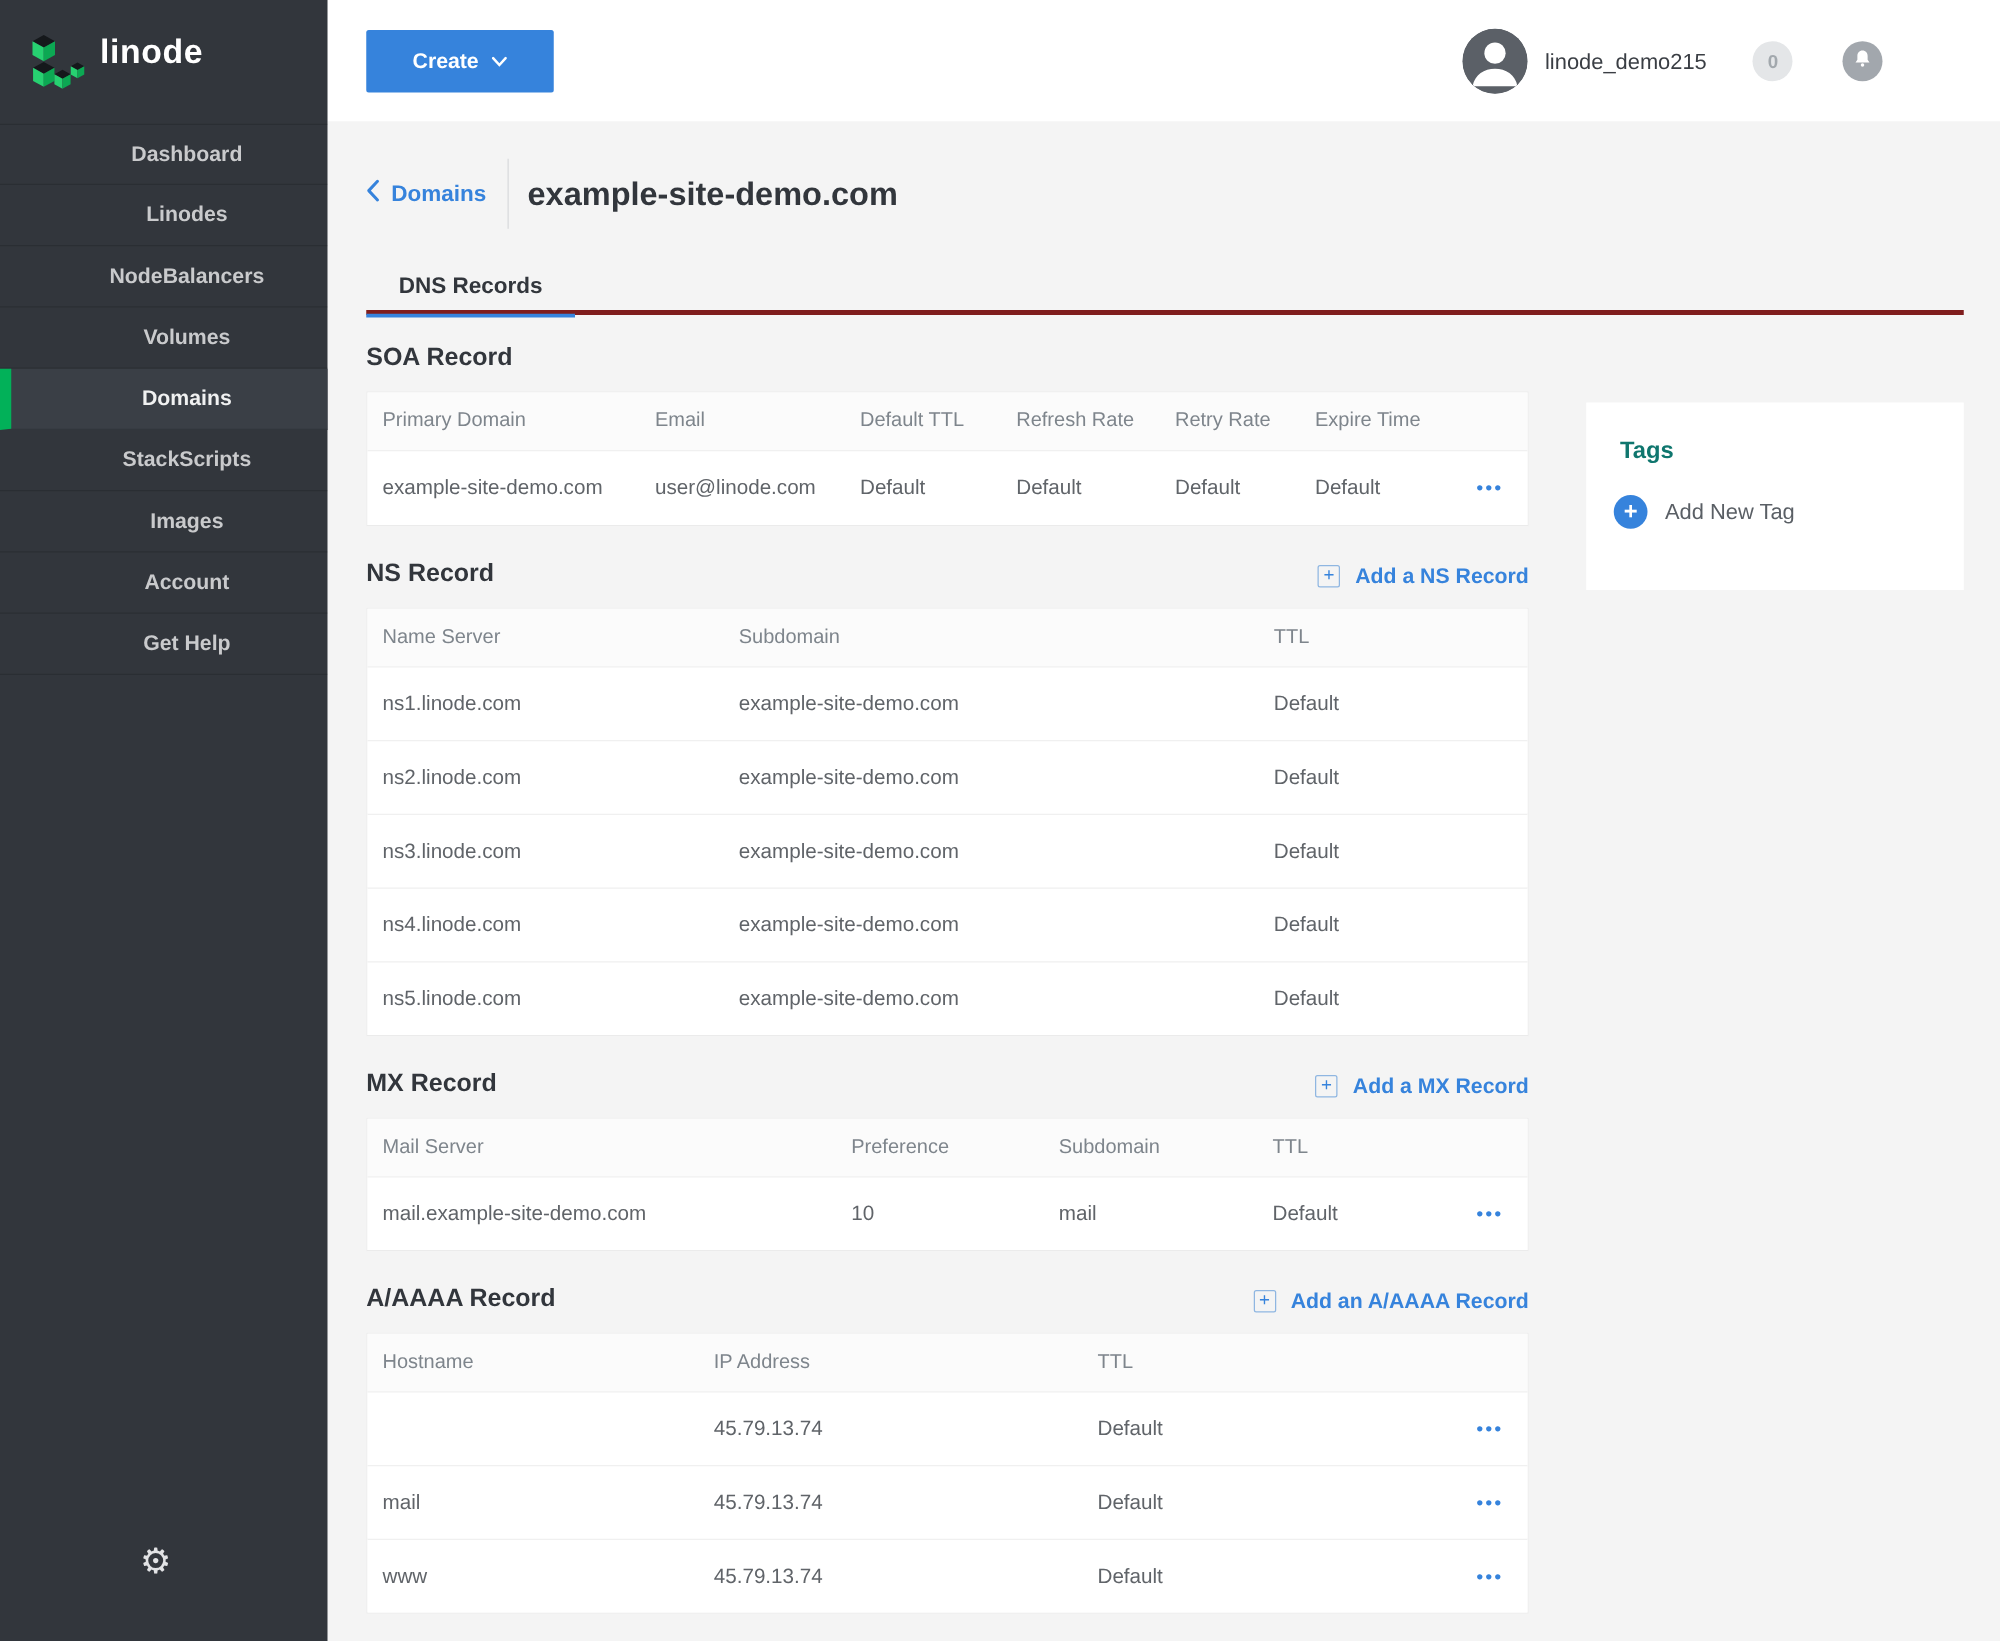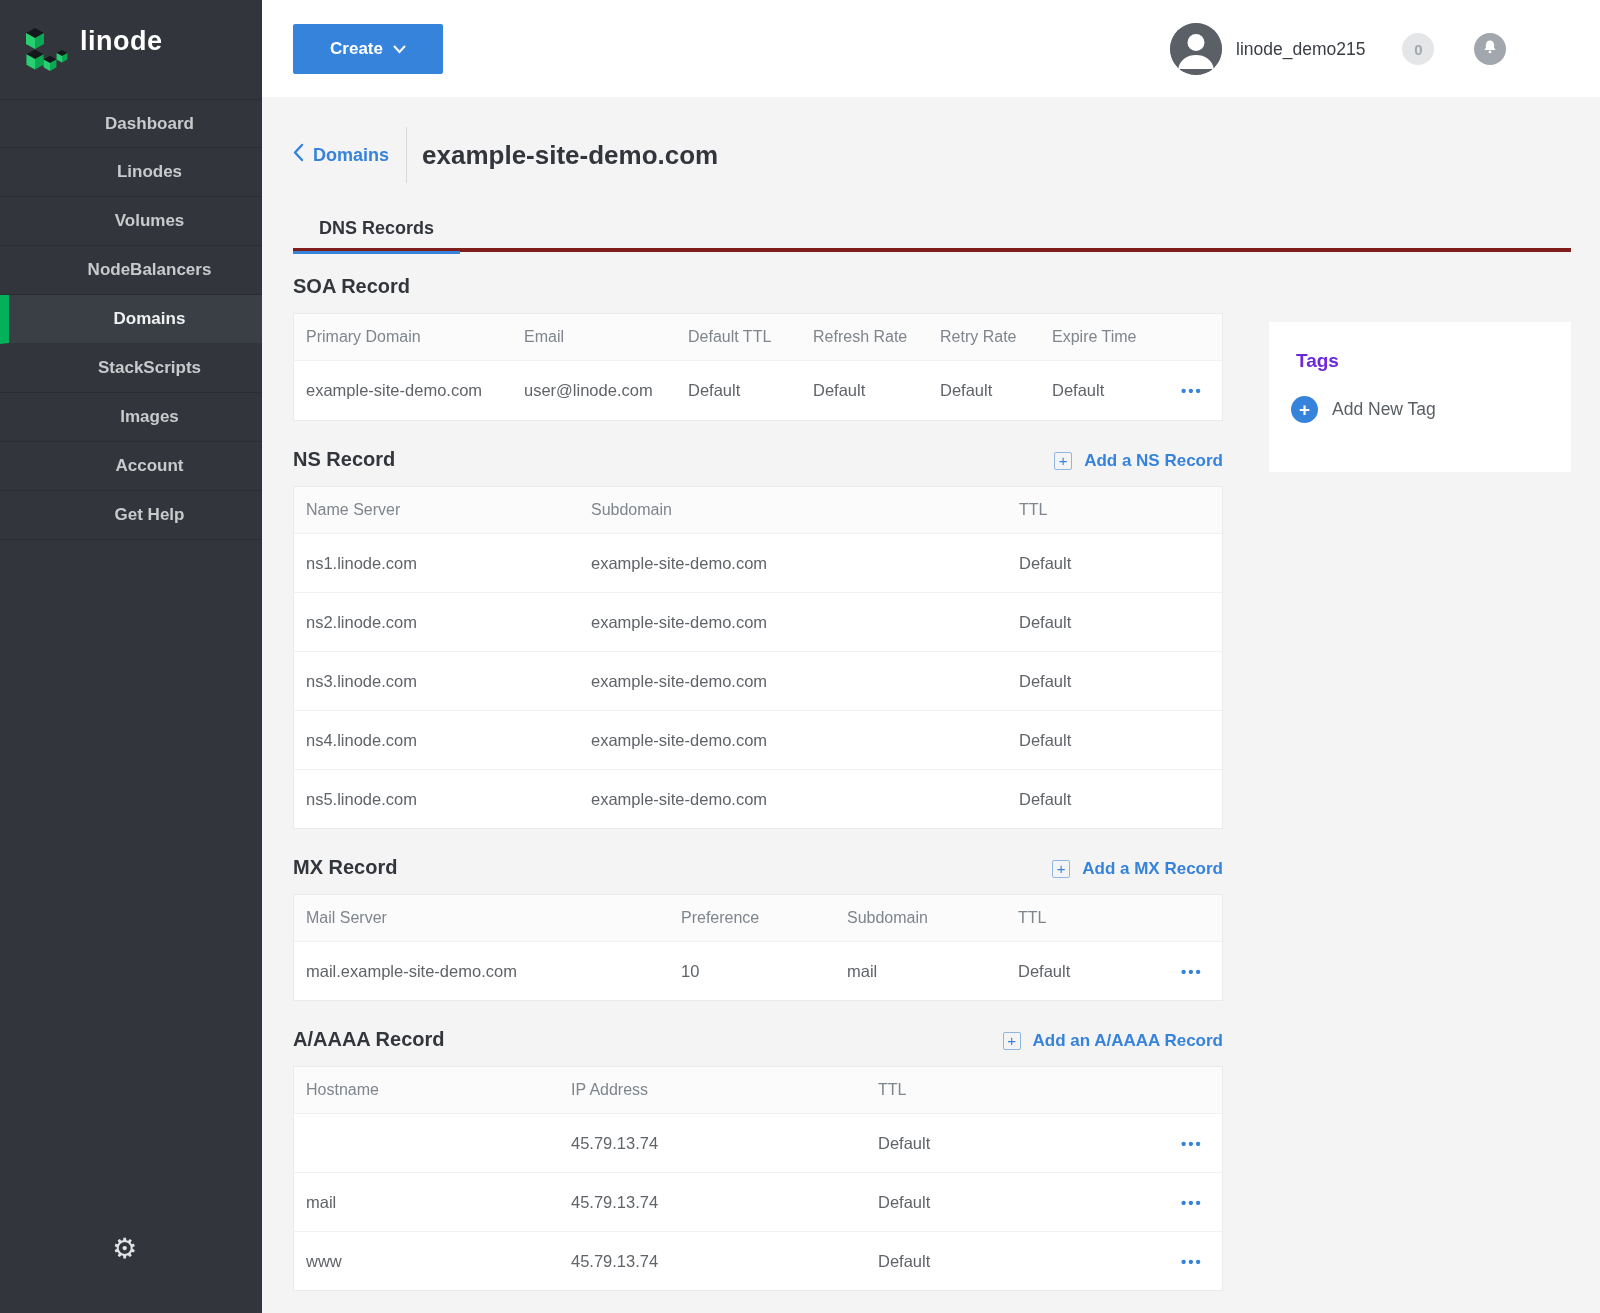--- a/index.html
+++ b/index.html
@@ -66,21 +66,21 @@
   .tr.data.tall { height:60px; }
   .td { padding-left:12px; overflow:hidden; white-space:nowrap; }
   .g-soa { grid-template-columns:218px 164px 125px 127px 112px 1fr 60px; }
   .g-ns  { grid-template-columns:285px 428px 1fr; }
   .g-mx  { grid-template-columns:375px 166px 171px 1fr 60px; }
   .g-a   { grid-template-columns:265px 307px 1fr 60px; }
   .dots  { color:#3683DC; font-size:15px; font-weight:700; letter-spacing:2px; text-align:center; cursor:pointer;
            padding-left:0; }
 
   .tags-card { position:absolute; left:1007px; top:225px; width:302px; height:150px; background:#fff; }
-  .tags-title { margin:28px 0 0 27px; font-size:19px; font-weight:700; color:#6d28d9; }
+  .tags-title { margin:28px 0 0 27px; font-size:19px; font-weight:700; color:#0f766e; }
   .add-tag { margin:24px 0 0 22px; display:inline-flex; align-items:center; gap:14px; cursor:pointer; }
   .plus-circle { width:27px; height:27px; border-radius:50%; background:#3683DC; color:#fff; font-size:19px;
                  font-weight:700; display:flex; align-items:center; justify-content:center; line-height:1; }
   .add-tag-label { font-size:17.5px; color:#5a5f65; }
 </style>
 </head>
 <body>
 
 <div class="app">
 
@@ -99,22 +99,22 @@
           <use href="#cube" transform="translate(13,33) scale(0.95)"></use>
           <use href="#cube" transform="translate(28,37) scale(0.72)"></use>
           <use href="#cube" transform="translate(40,30) scale(0.6)"></use>
         </svg>
       </span>
       <span class="brand-text">linode</span>
     </div>
     <nav class="nav">
       <div class="nav-item">Dashboard</div>
       <div class="nav-item">Linodes</div>
+      <div class="nav-item">NodeBalancers</div>
       <div class="nav-item">Volumes</div>
-      <div class="nav-item">NodeBalancers</div>
       <div class="nav-item active">Domains</div>
       <div class="nav-item">StackScripts</div>
       <div class="nav-item">Images</div>
       <div class="nav-item">Account</div>
       <div class="nav-item">Get Help</div>
     </nav>
     <div class="gear">⚙</div>
   </aside>
 
   <header class="topbar">

